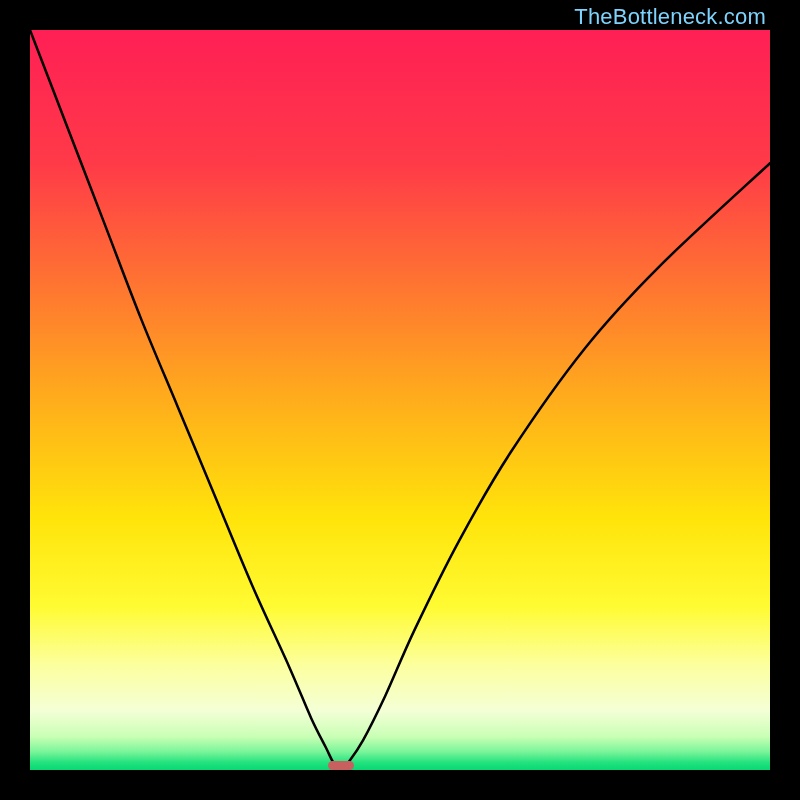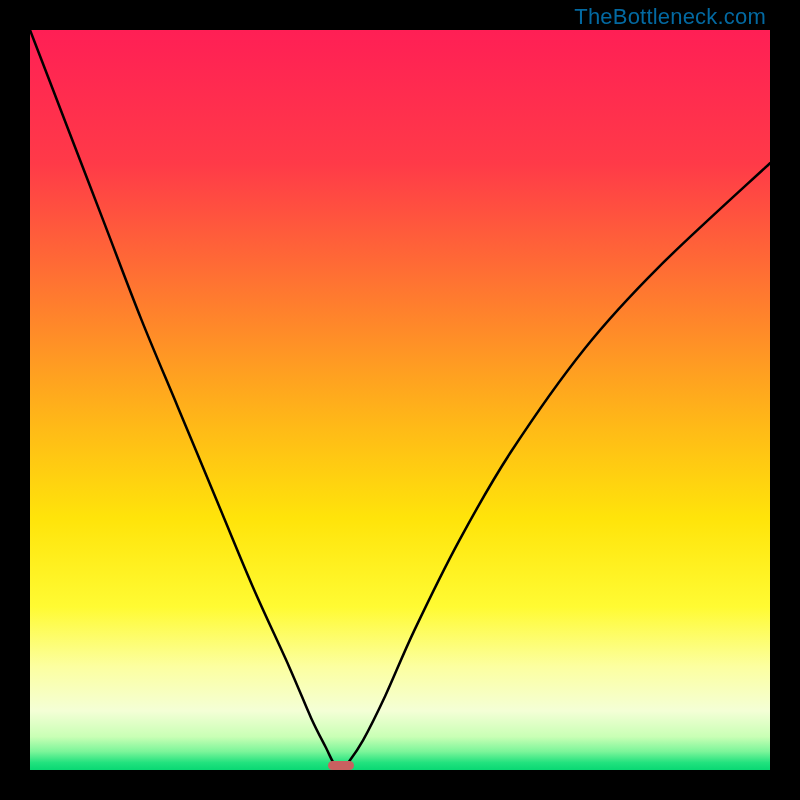--- a/index.html
+++ b/index.html
@@ -23,21 +23,21 @@
     position: absolute;
     left: 0;
     top: 0;
     width: 100%;
     height: 100%;
   }
   .watermark {
     position: absolute;
     top: 4px;
     right: 34px;
-    color: #0369a1;
+    color: #7dd3fc;
     font-size: 22px;
     font-weight: 500;
     letter-spacing: 0.2px;
     user-select: none;
   }
   svg.curve-layer {
     position: absolute;
     left: 0;
     top: 0;
     width: 100%;

